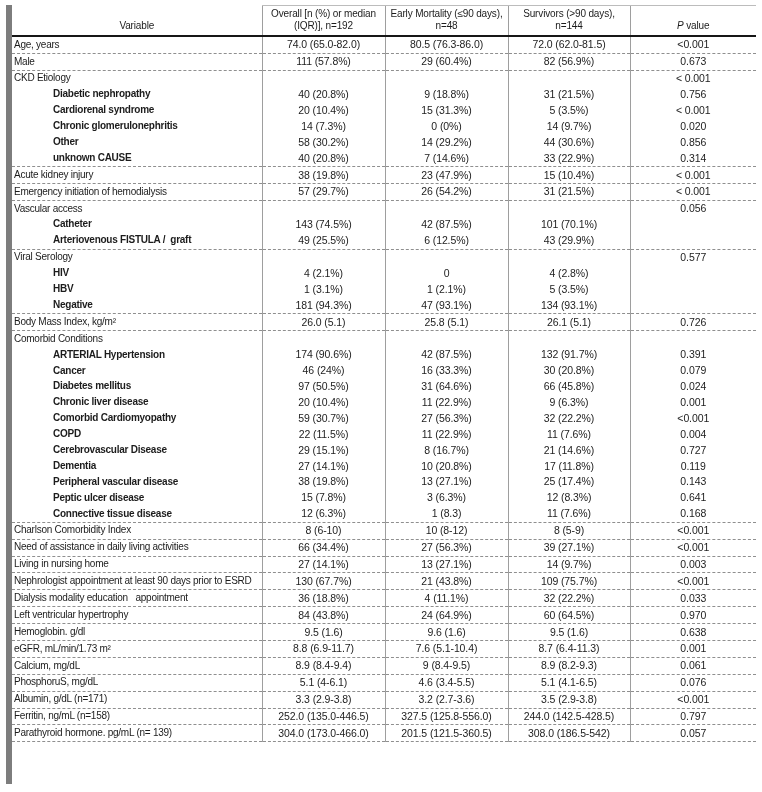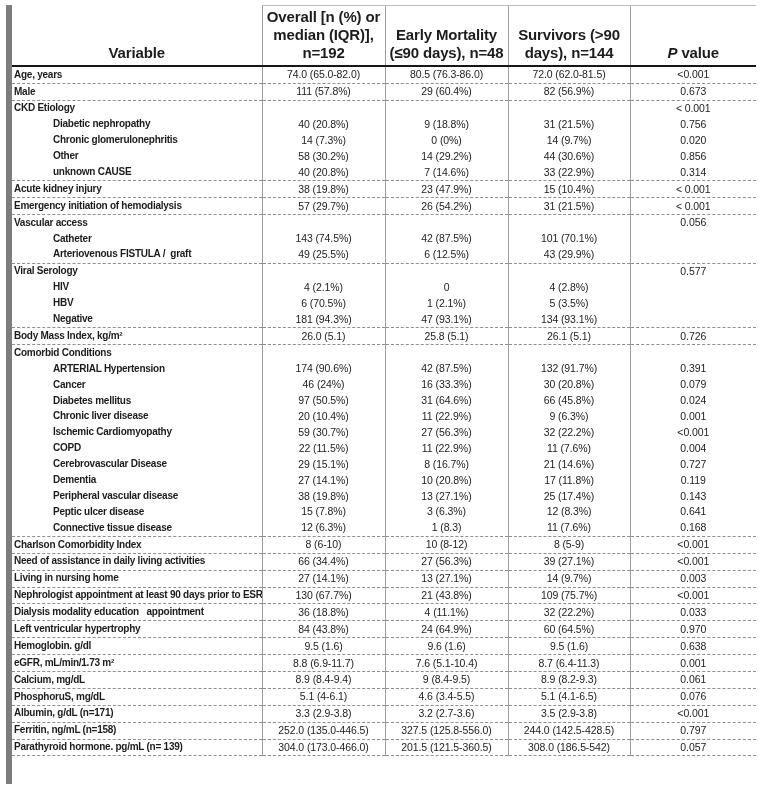--- a/index.html
+++ b/index.html
@@ -8,34 +8,34 @@
     font-family:"Liberation Sans", sans-serif; color:#1c1c1c; overflow:hidden;
   }
   .margin-bar {
     position:absolute; left:6px; top:5px; width:6px; height:779px; background:#7d7d7d;
   }
   table.tbl {
     position:absolute; left:12px; top:5px; width:744px;
     border-collapse:collapse; table-layout:fixed;
   }
   thead th {
-    vertical-align:bottom; text-align:center; font-weight:bold;
-    font-size:15px; line-height:1.2; padding:2px 2px 3px 2px;
+    vertical-align:bottom; text-align:center; font-weight:normal;
+    font-size:10px; line-height:1.2; padding:2px 2px 3px 2px;
     border-bottom:2.5px solid #161616; letter-spacing:-0.15px;
   }
   thead th.dcol { border-left:1px solid #9e9e9e; border-top:1.5px solid #bcbcbc; }
   thead th.th-p::first-letter { font-style:italic; }
   tbody td {
     height:15.9px; font-size:10.5px; line-height:1.05; padding:0 2px;
     text-align:center; vertical-align:middle; overflow:hidden; letter-spacing:-0.1px;
   }
   tbody td.dcol { border-left:1px solid #9e9e9e; }
   tbody td.lab {
     text-align:left; white-space:pre;
-    font-weight:bold; font-size:10px; letter-spacing:-0.25px;
+    font-weight:normal; font-size:10px; letter-spacing:-0.25px;
   }
   tbody tr.sub td.lab { font-weight:bold; padding-left:41px; }
   tbody tr.top td { border-top:1px dashed #8f8f8f; }
   tbody tr:first-child td { border-top:none; }
   tbody tr:last-child td { border-bottom:1px dashed #8f8f8f; }
 </style>
 </head>
 <body>
 
 <div class="page">
@@ -81,20 +81,27 @@
           <td class="dcol">&lt; 0.001</td>
         </tr>
         <tr class="sub">
           <td class="lab">Diabetic nephropathy</td>
           <td class="dcol">40 (20.8%)</td>
           <td class="dcol">9 (18.8%)</td>
           <td class="dcol">31 (21.5%)</td>
           <td class="dcol">0.756</td>
         </tr>
         <tr class="sub">
+          <td class="lab">Cardiorenal syndrome</td>
+          <td class="dcol">20 (10.4%)</td>
+          <td class="dcol">15 (31.3%)</td>
+          <td class="dcol">5 (3.5%)</td>
+          <td class="dcol">&lt; 0.001</td>
+        </tr>
+        <tr class="sub">
           <td class="lab">Chronic glomerulonephritis</td>
           <td class="dcol">14 (7.3%)</td>
           <td class="dcol">0 (0%)</td>
           <td class="dcol">14 (9.7%)</td>
           <td class="dcol">0.020</td>
         </tr>
         <tr class="sub">
           <td class="lab">Other</td>
           <td class="dcol">58 (30.2%)</td>
           <td class="dcol">14 (29.2%)</td>
@@ -152,21 +159,21 @@
         </tr>
         <tr class="sub">
           <td class="lab">HIV</td>
           <td class="dcol">4 (2.1%)</td>
           <td class="dcol">0</td>
           <td class="dcol">4 (2.8%)</td>
           <td class="dcol"></td>
         </tr>
         <tr class="sub">
           <td class="lab">HBV</td>
-          <td class="dcol">6 (70.5%)</td>
+          <td class="dcol">1 (3.1%)</td>
           <td class="dcol">1 (2.1%)</td>
           <td class="dcol">5 (3.5%)</td>
           <td class="dcol"></td>
         </tr>
         <tr class="sub">
           <td class="lab">Negative</td>
           <td class="dcol">181 (94.3%)</td>
           <td class="dcol">47 (93.1%)</td>
           <td class="dcol">134 (93.1%)</td>
           <td class="dcol"></td>
@@ -207,21 +214,21 @@
           <td class="dcol">0.024</td>
         </tr>
         <tr class="sub">
           <td class="lab">Chronic liver disease</td>
           <td class="dcol">20 (10.4%)</td>
           <td class="dcol">11 (22.9%)</td>
           <td class="dcol">9 (6.3%)</td>
           <td class="dcol">0.001</td>
         </tr>
         <tr class="sub">
-          <td class="lab">Ischemic Cardiomyopathy</td>
+          <td class="lab">Comorbid Cardiomyopathy</td>
           <td class="dcol">59 (30.7%)</td>
           <td class="dcol">27 (56.3%)</td>
           <td class="dcol">32 (22.2%)</td>
           <td class="dcol">&lt;0.001</td>
         </tr>
         <tr class="sub">
           <td class="lab">COPD</td>
           <td class="dcol">22 (11.5%)</td>
           <td class="dcol">11 (22.9%)</td>
           <td class="dcol">11 (7.6%)</td>

